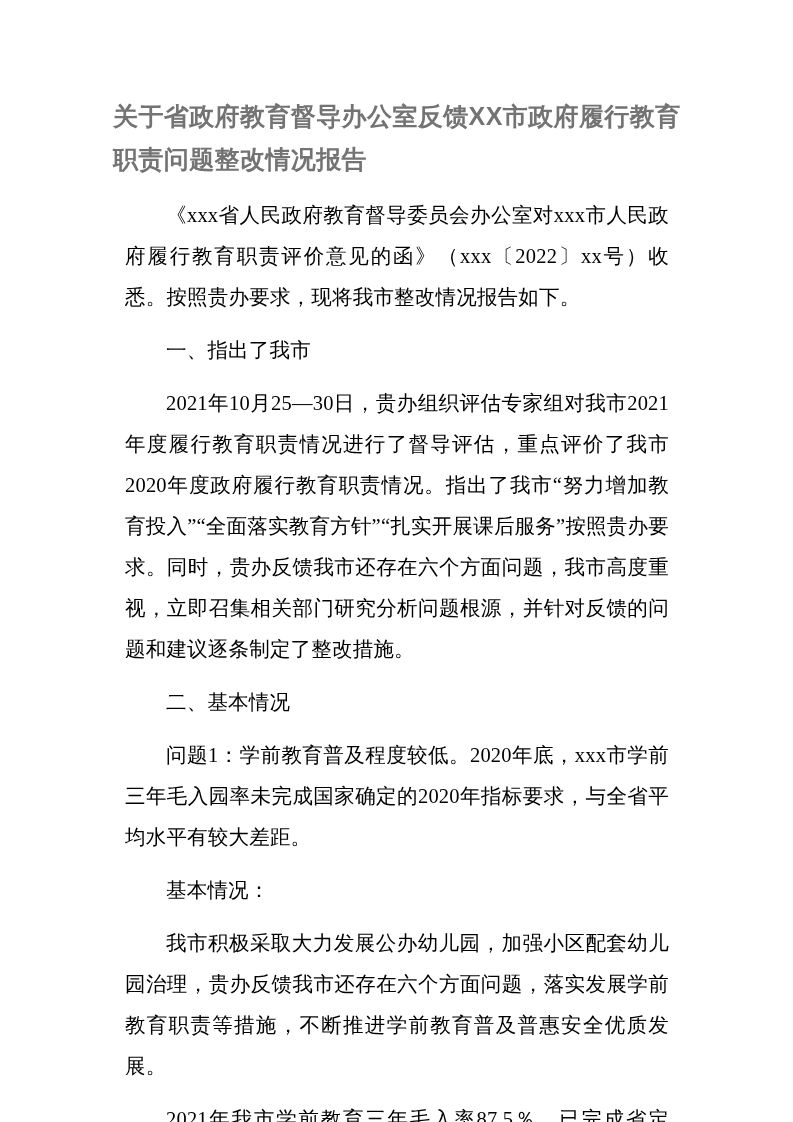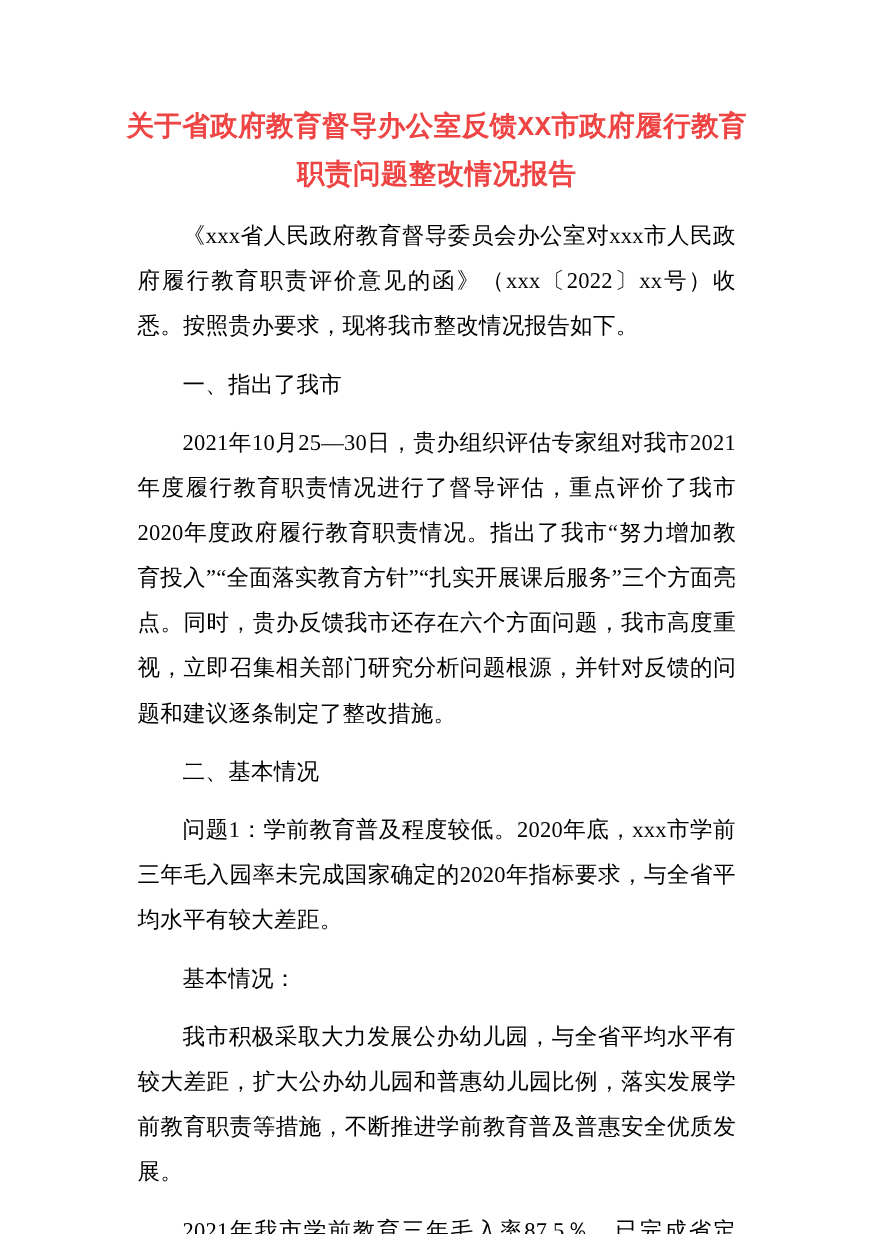--- a/index.html
+++ b/index.html
@@ -15,26 +15,25 @@
     overflow: hidden;
     box-sizing: border-box;
   }
   .content {
     position: absolute;
     left: 113px;
     top: 95px;
     width: 568px;
   }
   .doc-title {
-    font-family: Liberation Mono, monospace;
+    font-family: Liberation Sans, sans-serif;
     font-weight: bold;
     font-size: 25px;
     line-height: 43px;
-    text-align: center;
-    color: #ef4444;
+    color: #737373;
     letter-spacing: 0.4px;
     margin: 0 0 14px 0;
   }
   .para {
     font-family: "Liberation Serif", "DejaVu Serif", serif;
     font-size: 20.5px;
     line-height: 41px;
     color: #000000;
     text-align: justify;
     text-justify: inter-ideograph;
@@ -47,20 +46,20 @@
   }
 </style>
 </head>
 <body>
 
 <div class="page">
   <div class="content">
     <h1 class="doc-title">关于省政府教育督导办公室反馈XX市政府履行教育职责问题整改情况报告</h1>
     <p class="para">《xxx省人民政府教育督导委员会办公室对xxx市人民政府履行教育职责评价意见的函》（xxx〔2022〕xx号）收悉。按照贵办要求，现将我市整改情况报告如下。</p>
     <p class="para">一、指出了我市</p>
-    <p class="para">2021年10月25—30日，贵办组织评估专家组对我市2021年度履行教育职责情况进行了督导评估，重点评价了我市2020年度政府履行教育职责情况。指出了我市“努力增加教育投入”“全面落实教育方针”“扎实开展课后服务”三个方面亮点。同时，贵办反馈我市还存在六个方面问题，我市高度重视，立即召集相关部门研究分析问题根源，并针对反馈的问题和建议逐条制定了整改措施。</p>
+    <p class="para">2021年10月25—30日，贵办组织评估专家组对我市2021年度履行教育职责情况进行了督导评估，重点评价了我市2020年度政府履行教育职责情况。指出了我市“努力增加教育投入”“全面落实教育方针”“扎实开展课后服务”按照贵办要求。同时，贵办反馈我市还存在六个方面问题，我市高度重视，立即召集相关部门研究分析问题根源，并针对反馈的问题和建议逐条制定了整改措施。</p>
     <p class="para">二、基本情况</p>
     <p class="para">问题1：学前教育普及程度较低。2020年底，xxx市学前三年毛入园率未完成国家确定的2020年指标要求，与全省平均水平有较大差距。</p>
     <p class="para">基本情况：</p>
-    <p class="para">我市积极采取大力发展公办幼儿园，与全省平均水平有较大差距，扩大公办幼儿园和普惠幼儿园比例，落实发展学前教育职责等措施，不断推进学前教育普及普惠安全优质发展。</p>
+    <p class="para">我市积极采取大力发展公办幼儿园，加强小区配套幼儿园治理，贵办反馈我市还存在六个方面问题，落实发展学前教育职责等措施，不断推进学前教育普及普惠安全优质发展。</p>
     <p class="para">2021年我市学前教育三年毛入率87.5％，已完成省定85％的目标。2020年学前教育普及程度较低问题的主要原因一是2020年法表</p>
   </div>
 </div>
 
 </body></html>

